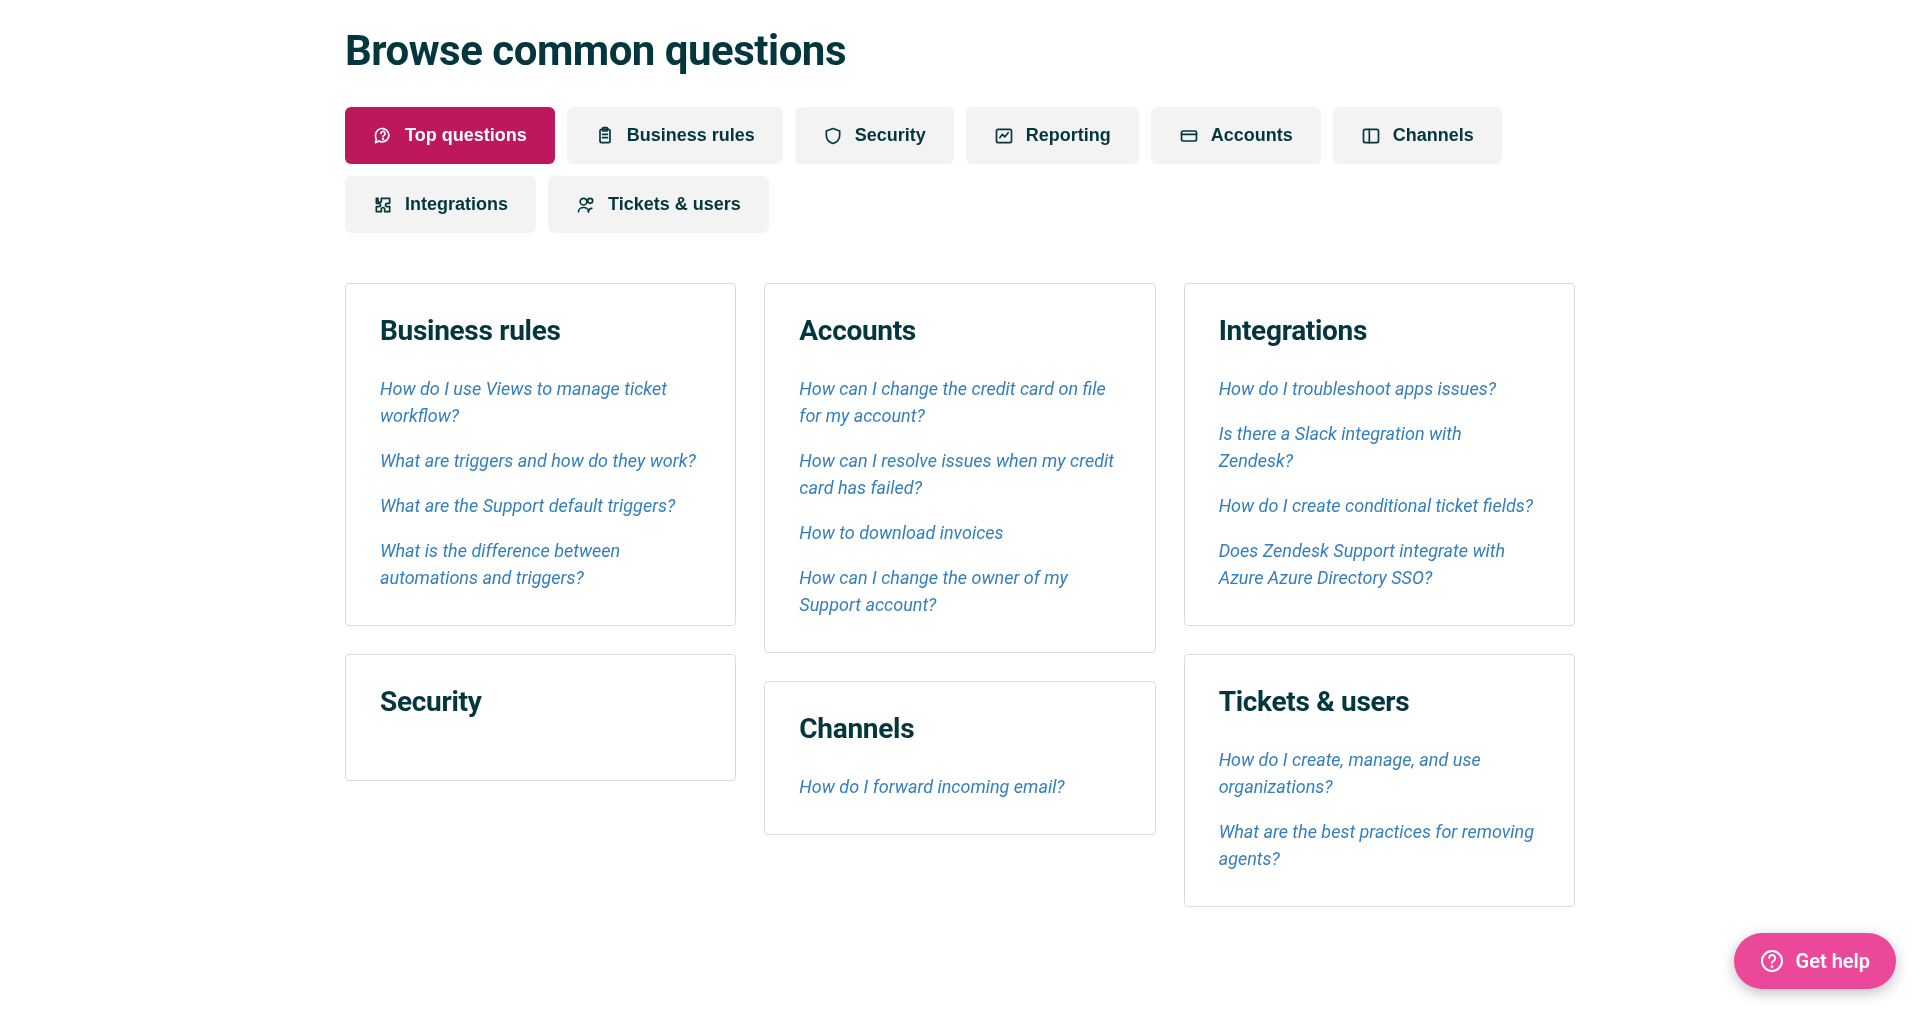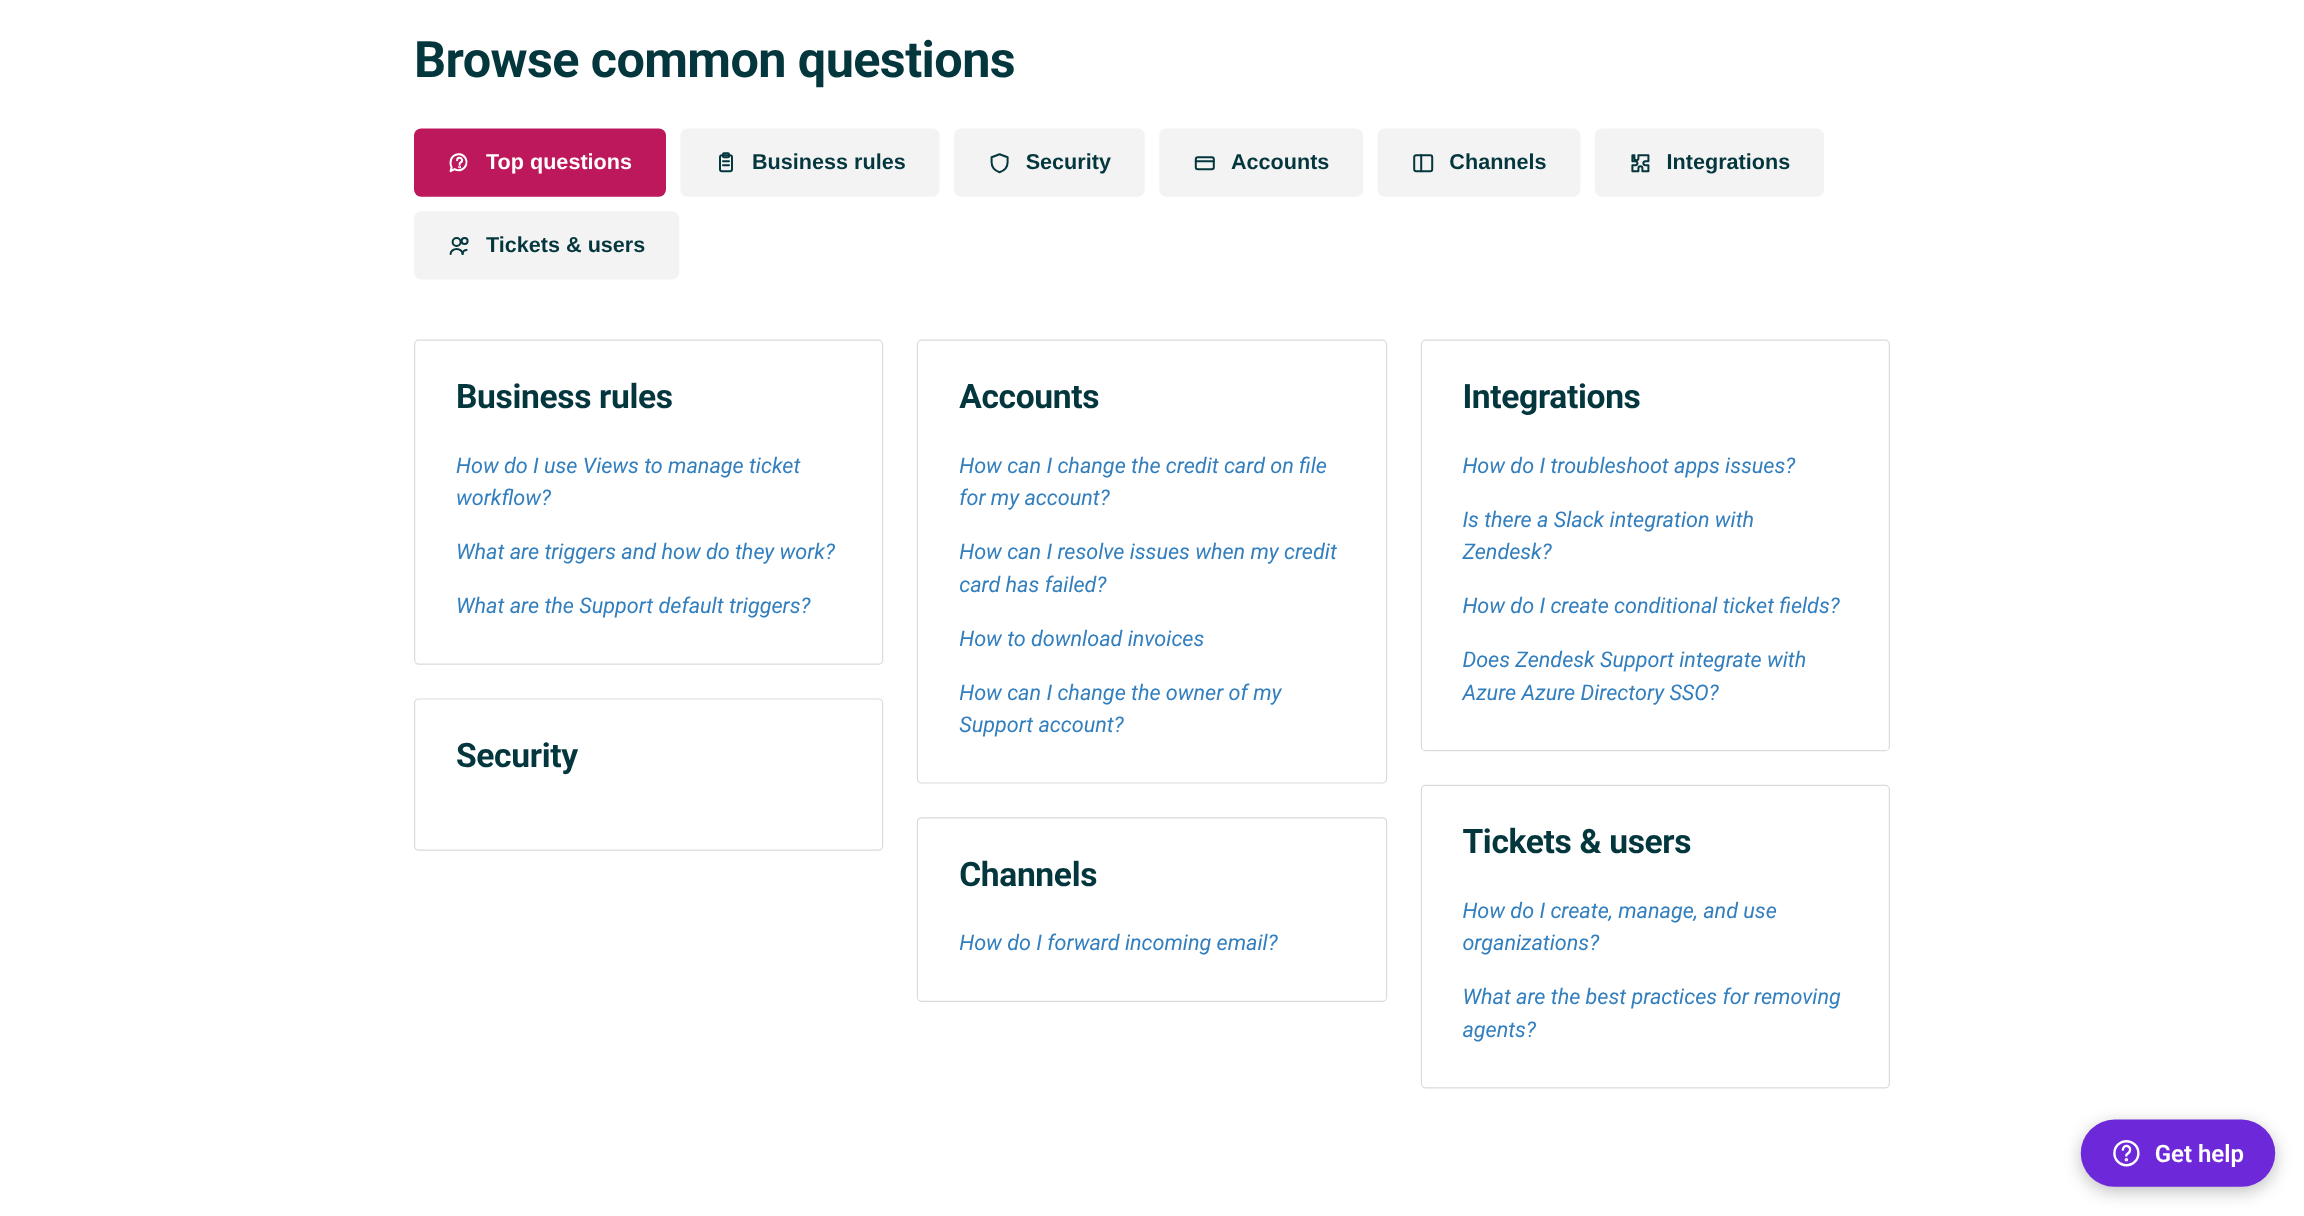--- a/index.html
+++ b/index.html
@@ -80,21 +80,21 @@
     color: #337fbd;
     text-decoration: none;
     font-size: 18px;
     line-height: 1.5;
   }
 
   .help-widget {
     position: fixed;
     right: 24px;
     bottom: 24px;
-    background: #6d28d9;
+    background: #ec4899;
     color: #ffffff;
     border-radius: 999px;
     padding: 16px 26px;
     display: inline-flex;
     align-items: center;
     gap: 12px;
     font-size: 20px;
     font-weight: 600;
     cursor: pointer;
     box-shadow: 0 4px 14px rgba(0,0,0,0.25);
@@ -134,20 +134,29 @@
         <span class="icon">
           <svg viewBox="0 0 24 24" stroke-width="2" stroke-linecap="round" stroke-linejoin="round">
             <path d="M12 3l8 3v5c0 5-3.5 8.5-8 10-4.5-1.5-8-5-8-10V6l8-3z"></path>
           </svg>
         </span>
         <span>Security</span>
       </button>
       <button class="tab">
         <span class="icon">
           <svg viewBox="0 0 24 24" stroke-width="2" stroke-linecap="round" stroke-linejoin="round">
+            <rect x="3" y="4" width="18" height="16" rx="2"></rect>
+            <polyline points="7 14 10 10 13 13 17 8"></polyline>
+          </svg>
+        </span>
+        <span>Reporting</span>
+      </button>
+      <button class="tab">
+        <span class="icon">
+          <svg viewBox="0 0 24 24" stroke-width="2" stroke-linecap="round" stroke-linejoin="round">
             <rect x="3" y="6" width="18" height="12" rx="2"></rect>
             <line x1="3" y1="10" x2="21" y2="10"></line>
           </svg>
         </span>
         <span>Accounts</span>
       </button>
       <button class="tab">
         <span class="icon">
           <svg viewBox="0 0 24 24" stroke-width="2" stroke-linecap="round" stroke-linejoin="round">
             <rect x="3" y="4" width="18" height="16" rx="2"></rect>
@@ -178,20 +187,21 @@
     </div>
 
   <div class="cards" id="cards-grid">
       <div class="col">
         <div class="card">
           <h2>Business rules</h2>
           <ul>
             <li><a href="#">How do I use Views to manage ticket workflow?</a></li>
             <li><a href="#">What are triggers and how do they work?</a></li>
             <li><a href="#">What are the Support default triggers?</a></li>
+            <li><a href="#">What is the difference between automations and triggers?</a></li>
           </ul>
         </div>
         <div class="card">
           <h2>Security</h2>
         </div>
       </div>
       <div class="col">
         <div class="card">
           <h2>Accounts</h2>
           <ul>

